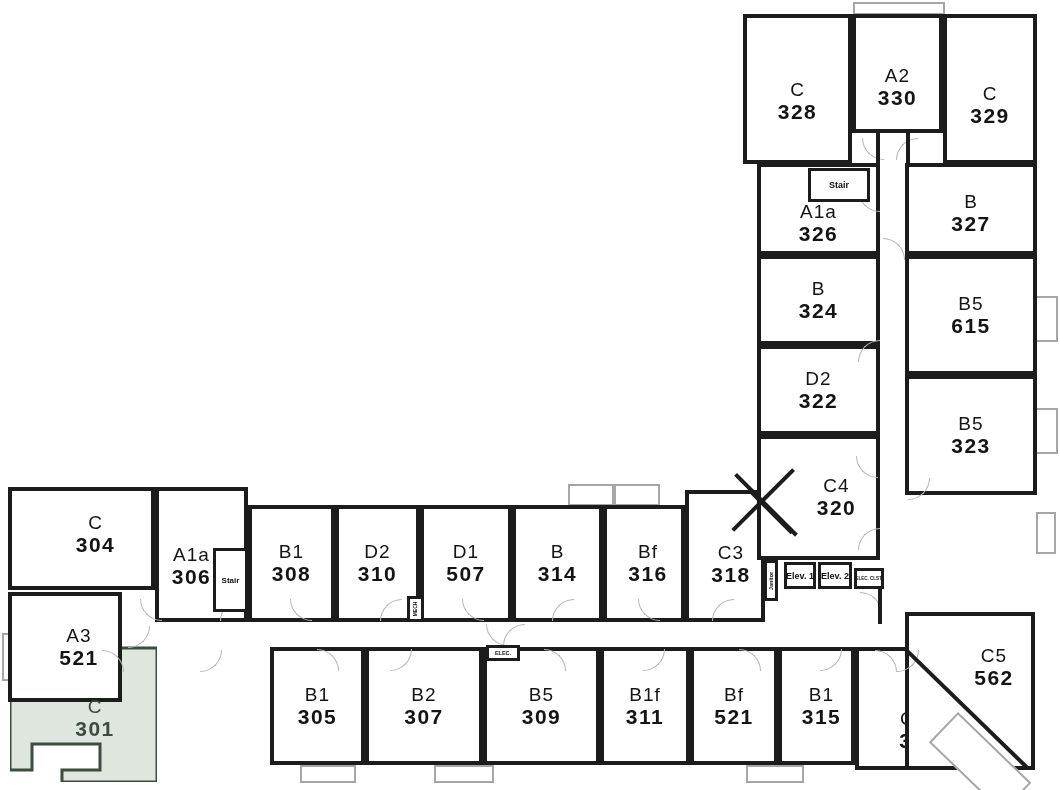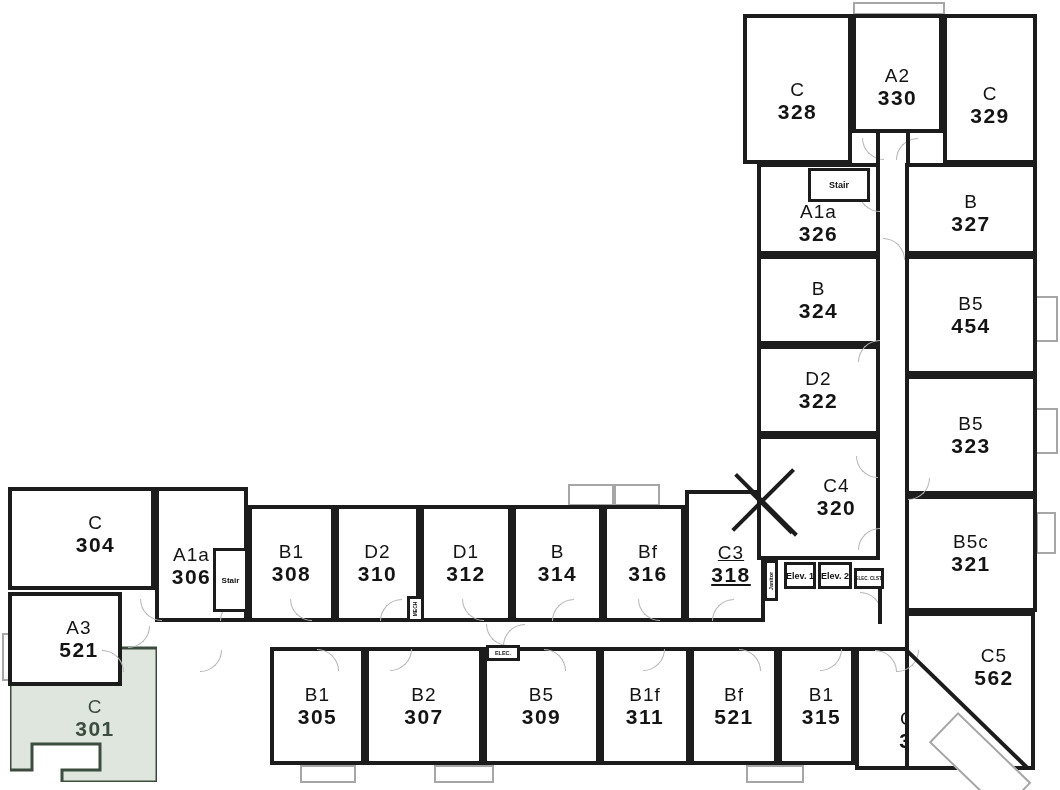--- a/index.html
+++ b/index.html
@@ -53,21 +53,21 @@
 <body>
 
 <div id="plan" style="width: 1060px; height: 790px;">
     <svg class="svg-room" width="147" height="137" style="position: absolute; left: 10px; top: 645px;">
       <polygon points="0,38 110,38 110,3 147,3 147,137 52,137 52,125 90,125 90,99 22,99 22,125 0,125" fill="#dee6dd" stroke="#3c4c3e" stroke-width="3"></polygon>
     </svg>
     <div class="room-label poly-label" style="position: absolute; left: 58px; top: 696px; width: 74px;">
       <span class="t" style="color: rgb(60, 76, 62);">C</span>
       <span class="n" style="color: rgb(60, 76, 62);">301</span>
     </div>
-    <div class="room" style="left: 8px; top: 592px; width: 114px; height: 94px;">
+    <div class="room" style="left: 8px; top: 592px; width: 114px; height: 110px;">
       <div class="room-label" style="transform: translate(14px, 0px);">
         <span class="t">A3</span>
         <span class="n">521</span>
       </div>
     </div>
     <div class="room" style="left: 8px; top: 487px; width: 147px; height: 103px;">
       <div class="room-label" style="transform: translate(14px, -4px);">
         <span class="t">C</span>
         <span class="n">304</span>
       </div>
@@ -110,21 +110,21 @@
     </div>
     <div class="room" style="left: 600px; top: 647px; width: 90px; height: 118px;">
       <div class="room-label" style="transform: translate(0px, 0px);">
         <span class="t">B1f</span>
         <span class="n">311</span>
       </div>
     </div>
     <div class="room" style="left: 420px; top: 505px; width: 92px; height: 117px;">
       <div class="room-label" style="transform: translate(0px, 0px);">
         <span class="t">D1</span>
-        <span class="n">312</span>
+        <span class="n">507</span>
       </div>
     </div>
     <div class="room" style="left: 690px; top: 647px; width: 88px; height: 118px;">
       <div class="room-label" style="transform: translate(0px, 0px);">
         <span class="t">Bf</span>
         <span class="n">521</span>
       </div>
     </div>
     <div class="room" style="left: 512px; top: 505px; width: 91px; height: 117px;">
       <div class="room-label" style="transform: translate(0px, 0px);">
@@ -144,43 +144,37 @@
         <span class="n">316</span>
       </div>
     </div>
     <div class="room" style="left: 855px; top: 647px; width: 120px; height: 123px;">
       <div class="room-label" style="transform: translate(4px, 22px);">
         <span class="t">C5p</span>
         <span class="n">317</span>
       </div>
     </div>
     <div class="room" style="left: 685px; top: 490px; width: 80px; height: 132px;">
-      <div class="room-label" style="transform: translate(6px, 8px); text-decoration: underline;">
+      <div class="room-label" style="transform: translate(6px, 8px);">
         <span class="t">C3</span>
         <span class="n">318</span>
       </div>
     </div>
     <div class="room" style="left: 905px; top: 612px; width: 130px; height: 158px;">
       <div class="room-label" style="transform: translate(24px, -24px);">
         <span class="t">C5</span>
         <span class="n">562</span>
       </div>
     </div>
     <div class="room" style="left: 757px; top: 435px; width: 123px; height: 125px;">
       <div class="room-label" style="transform: translate(18px, 0px);">
         <span class="t">C4</span>
         <span class="n">320</span>
       </div>
     </div>
-    <div class="room" style="left: 905px; top: 495px; width: 132px; height: 117px;">
-      <div class="room-label" style="transform: translate(0px, 0px);">
-        <span class="t">B5c</span>
-        <span class="n">321</span>
-      </div>
-    </div>
     <div class="room" style="left: 757px; top: 345px; width: 123px; height: 90px;">
       <div class="room-label" style="transform: translate(0px, 0px);">
         <span class="t">D2</span>
         <span class="n">322</span>
       </div>
     </div>
     <div class="room" style="left: 905px; top: 375px; width: 132px; height: 120px;">
       <div class="room-label" style="transform: translate(0px, 0px);">
         <span class="t">B5</span>
         <span class="n">323</span>
@@ -188,21 +182,21 @@
     </div>
     <div class="room" style="left: 757px; top: 255px; width: 123px; height: 90px;">
       <div class="room-label" style="transform: translate(0px, 0px);">
         <span class="t">B</span>
         <span class="n">324</span>
       </div>
     </div>
     <div class="room" style="left: 905px; top: 255px; width: 132px; height: 120px;">
       <div class="room-label" style="transform: translate(0px, 0px);">
         <span class="t">B5</span>
-        <span class="n">454</span>
+        <span class="n">615</span>
       </div>
     </div>
     <div class="room" style="left: 757px; top: 163px; width: 123px; height: 92px;">
       <div class="room-label" style="transform: translate(0px, 14px);">
         <span class="t">A1a</span>
         <span class="n">326</span>
       </div>
     </div>
     <div class="room" style="left: 905px; top: 163px; width: 132px; height: 92px;">
       <div class="room-label" style="transform: translate(0px, 4px);">

